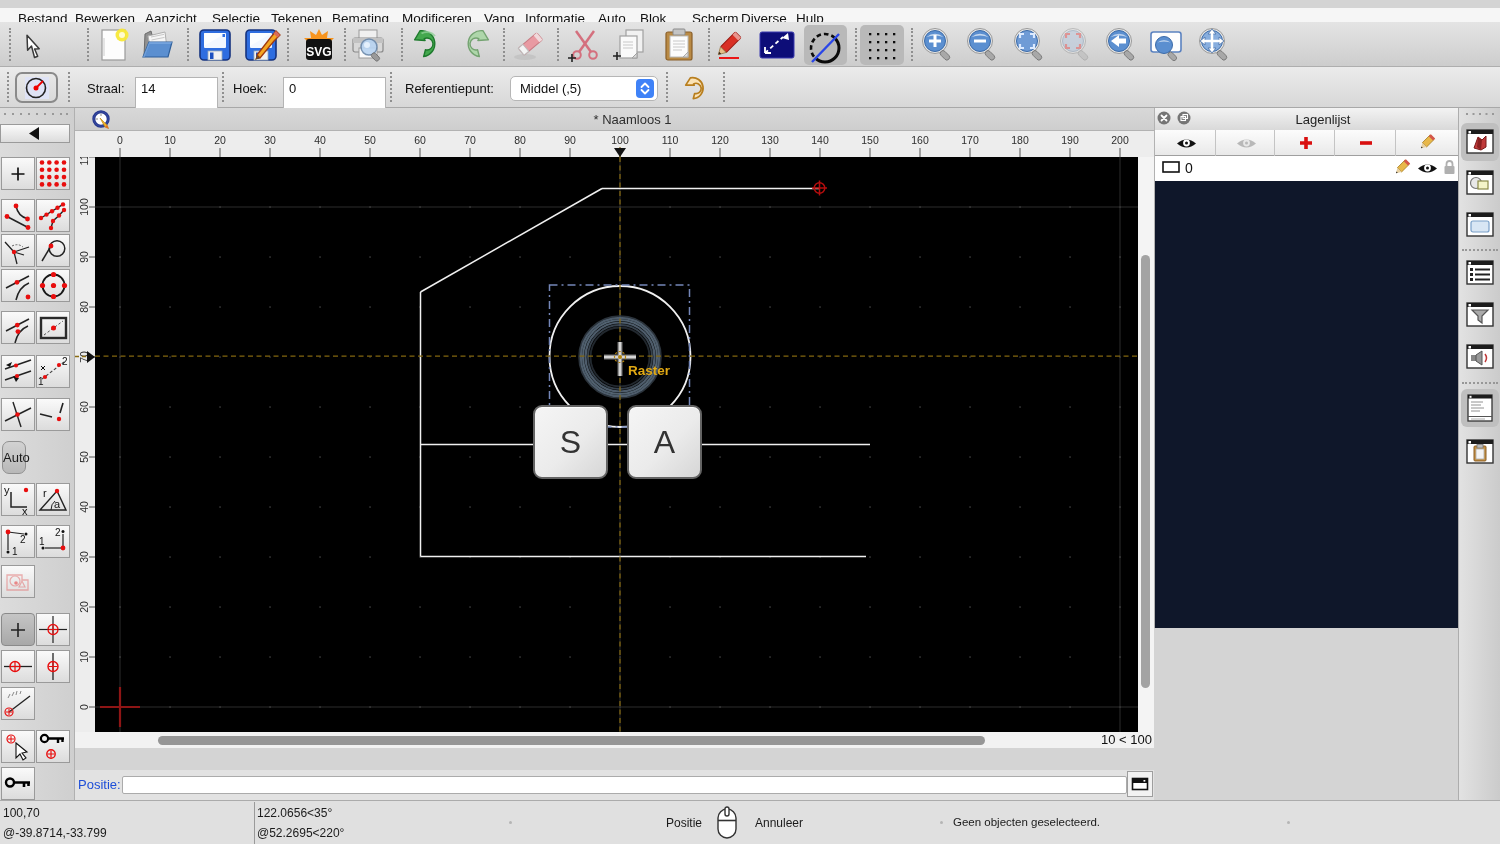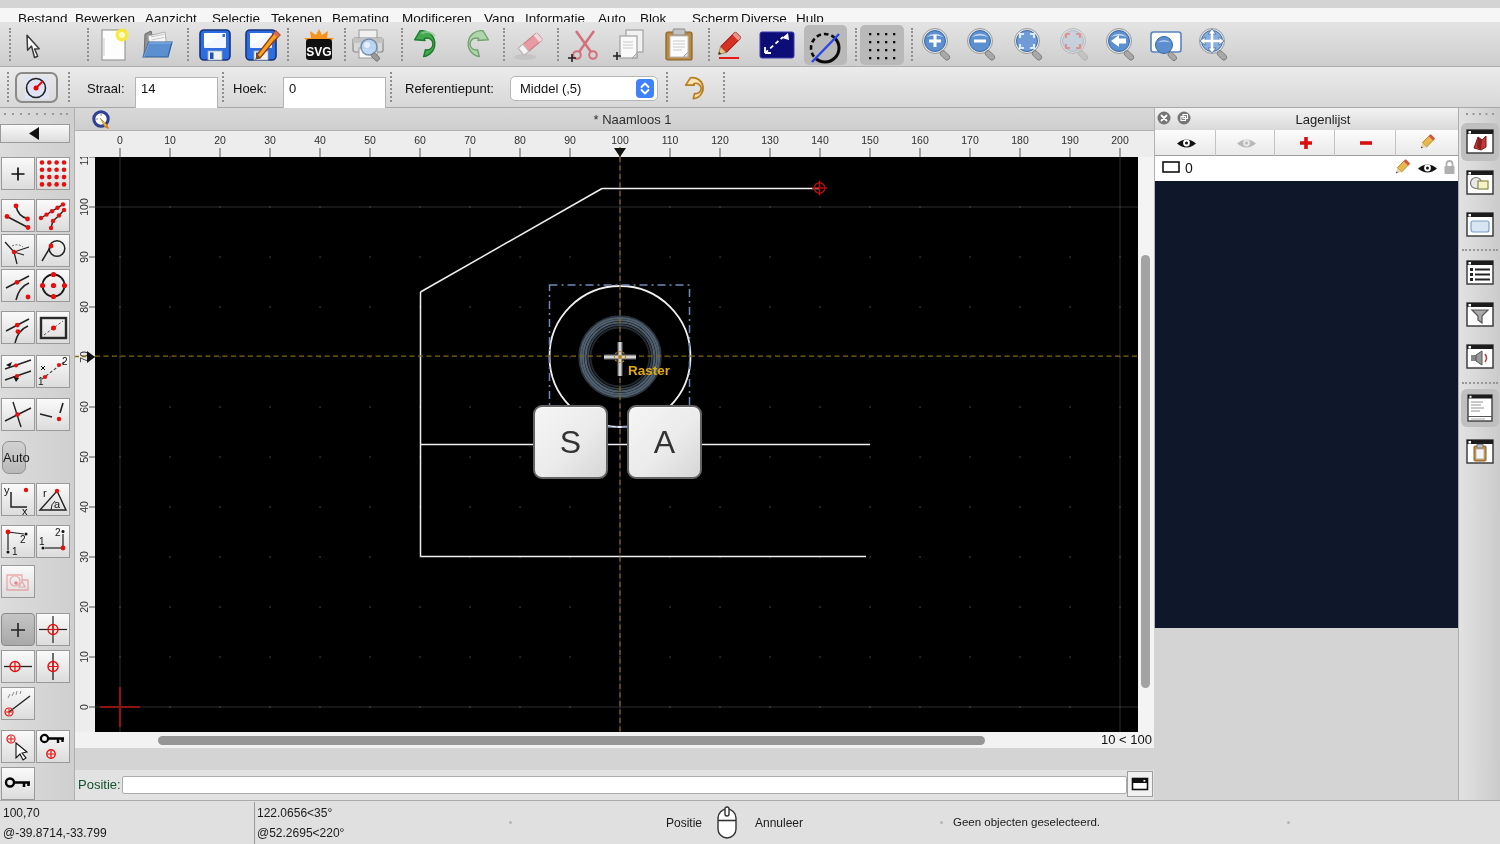--- a/index.html
+++ b/index.html
@@ -38,21 +38,21 @@
 #vscroll { position:absolute; left:1138px; top:157px; width:16px; height:575px; background:#f4f4f4; }
 #vthumb { position:absolute; left:3px; top:98px; width:9px; height:433px; background:#a3a3a3; border-radius:5px; }
 #hscrollrow { position:absolute; left:75px; top:732px; width:1079px; height:16px; background:#f2f2f2; }
 #hthumb { position:absolute; left:83px; top:4px; width:827px; height:9px; background:#969696; border-radius:5px; }
 #zoomind { position:absolute; right:2px; top:0px; font-size:13px; color:#111; }
 #cmdrow { position:absolute; left:75px; top:748px; width:1079px; height:22px; background:#fff; border-top:1px solid #999; }
 #cmdtext { position:absolute; left:3px; top:3px; font-size:13.5px; font-style:italic; font-weight:bold; color:#2121cc; }
 #cmdthumb { position:absolute; left:1068px; top:2px; width:8px; height:17px; background:#8a8a8a; border-radius:4px; }
 #posrow { position:absolute; left:75px; top:770px; width:1079px; height:30px; background:#e2e2e2; }
 #posfield { position:absolute; left:47px; top:6px; width:1005px; height:18px; background:#fff; border:1px solid #ababab; border-radius:2px; }
-#poslabel { position:absolute; left:3px; top:7px; font-size:13px; color:#14532d; }
+#poslabel { position:absolute; left:3px; top:7px; font-size:13px; color:#1d4ed8; }
 #posbtn { position:absolute; left:1052px; top:1px; width:26px; height:26px; background:#f2f2f2; border:1px solid #9e9e9e; }
 
 
 #layers { position:absolute; left:1154px; top:108px; width:304px; height:520px; background:#0f172a; border-left:1px solid #b2b2b2; }
 #lheader { position:absolute; left:0; top:0; width:304px; height:23px; background:linear-gradient(#f3f3f3,#d9d9d9); border-bottom:1px solid #bdbdbd; }
 #ltitle { position:absolute; left:16px; top:4px; width:304px; text-align:center; font-size:13px; color:#222; }
 #liconrow { position:absolute; left:0; top:22px; width:304px; height:26px; background:linear-gradient(#fcfcfc,#e9e9e9); border-bottom:1px solid #9f9f9f; }
 .lcell { position:absolute; top:0; height:26px; border-right:1px solid #c4c4c4; }
 #lrow0 { position:absolute; left:0; top:48px; width:304px; height:25px; background:#fff; font-size:14px; color:#111; }
 

